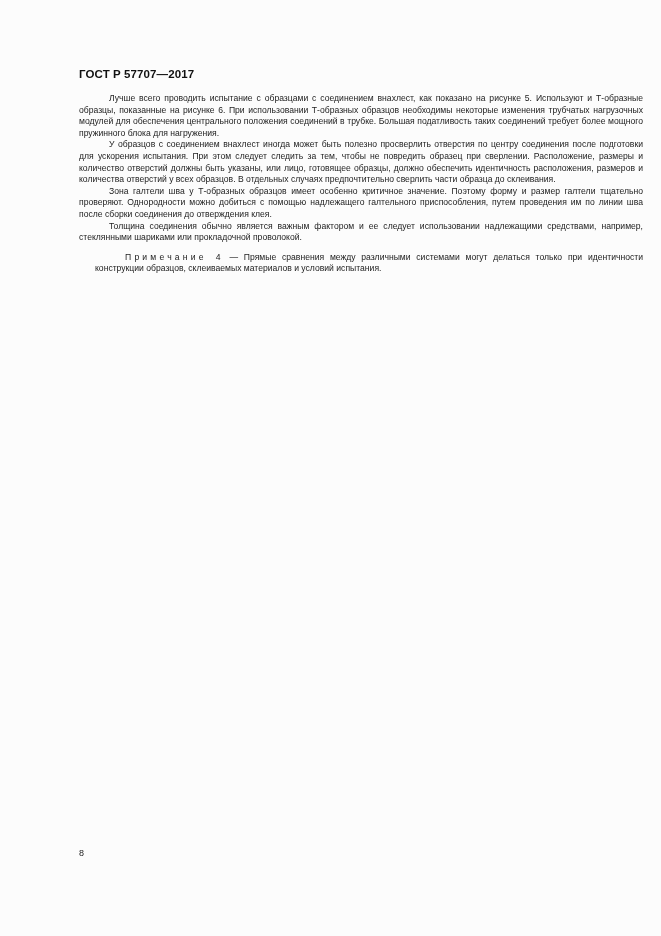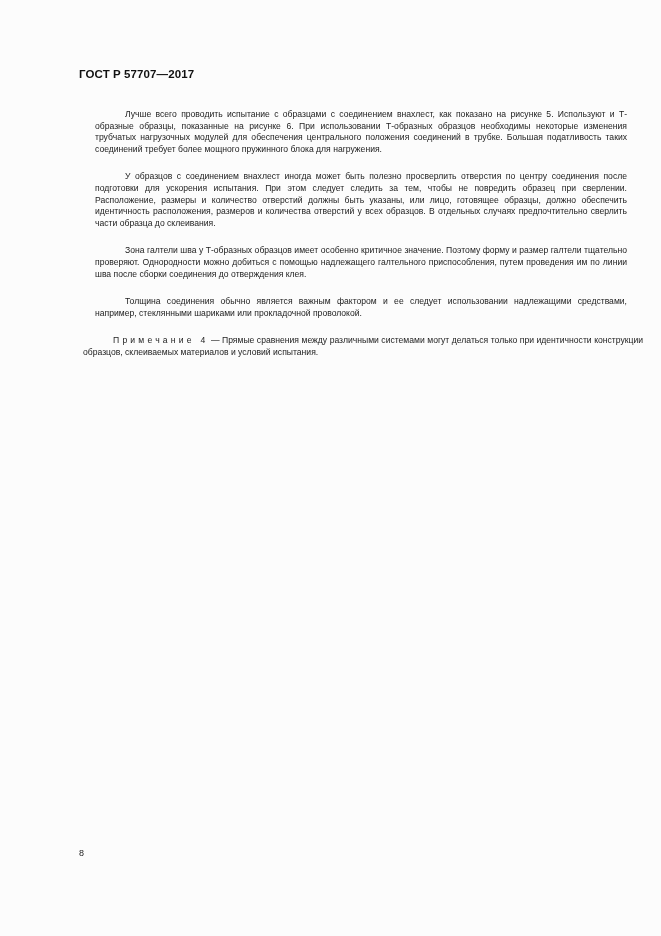--- a/index.html
+++ b/index.html
@@ -22,27 +22,27 @@
     .body-text {
       position: absolute;
       left: 79px; top: 93px;
       width: 564px;
       font-size: 8.6px;
       line-height: 11.6px;
       text-align: justify;
       color: #222;
     }
     .para {
-      margin: 16px;
+      margin: 0;
       text-indent: 30px;
       text-align: justify;
       text-align-last: left;
     }
     .note {
-      margin: 8px 0 0 4px;
+      margin: 8px 0 0 16px;
       text-indent: 30px;
       text-align: justify;
       text-align-last: left;
     }
     .note-label { letter-spacing: 3.2px; }
     .page-number {
       position: absolute;
       left: 79px; top: 848px;
       font-size: 9px;
       color: #222;

